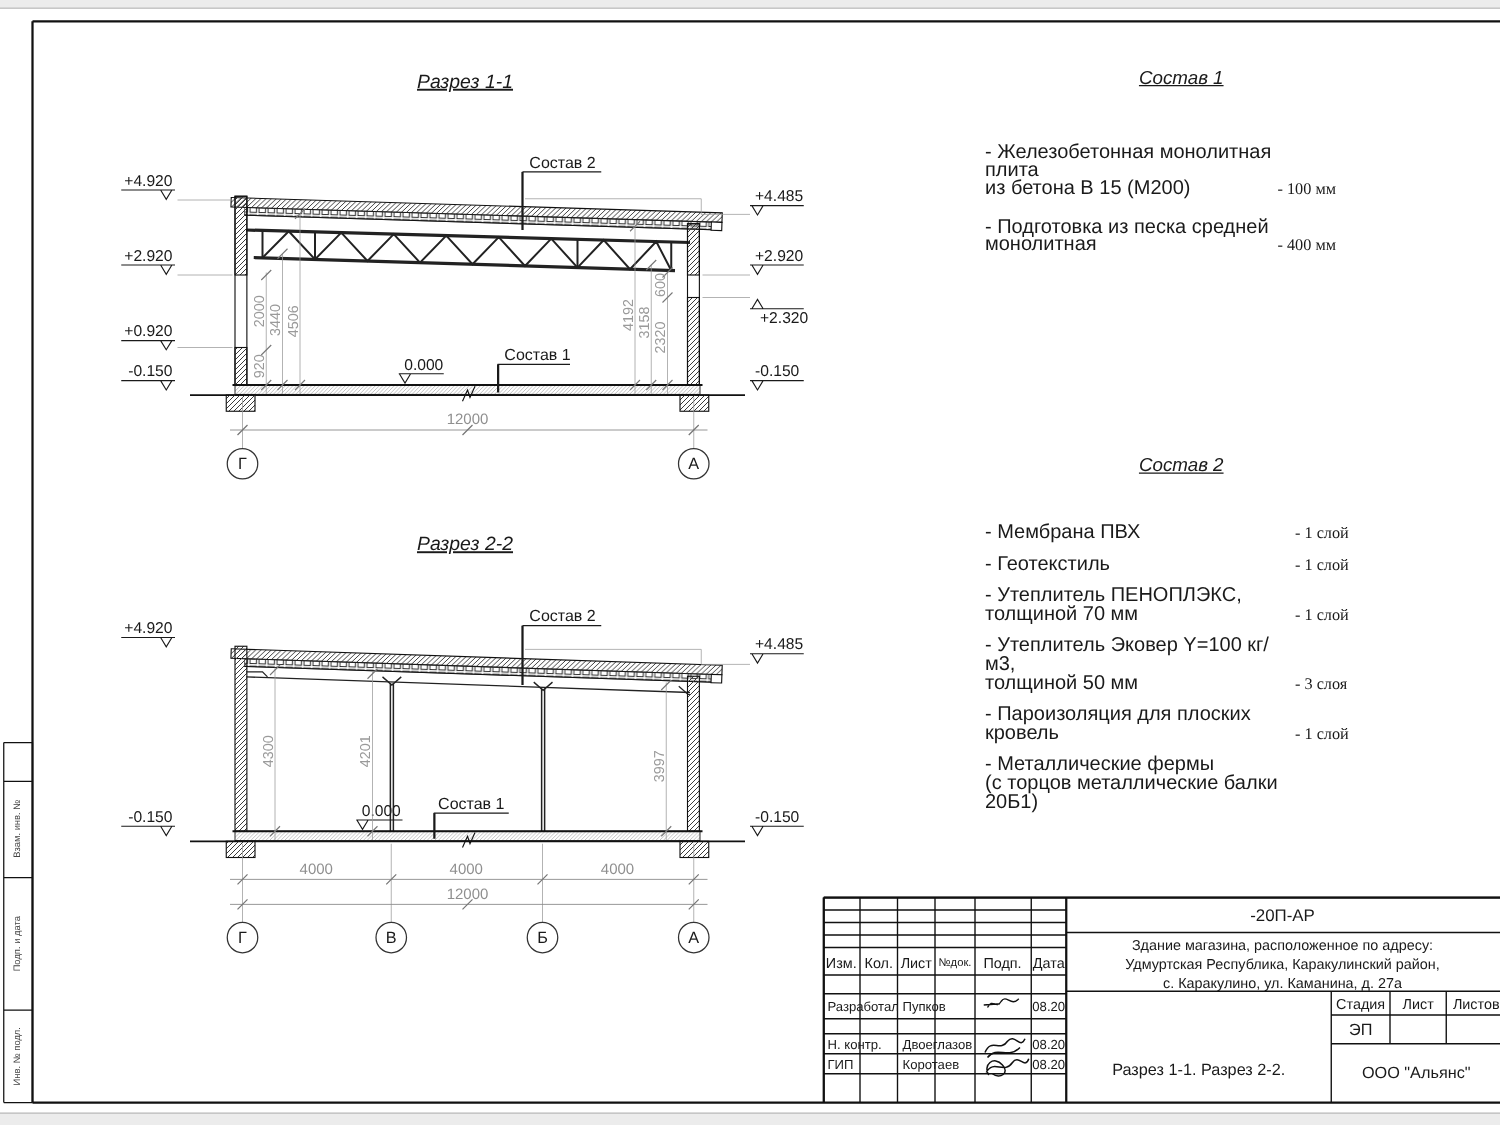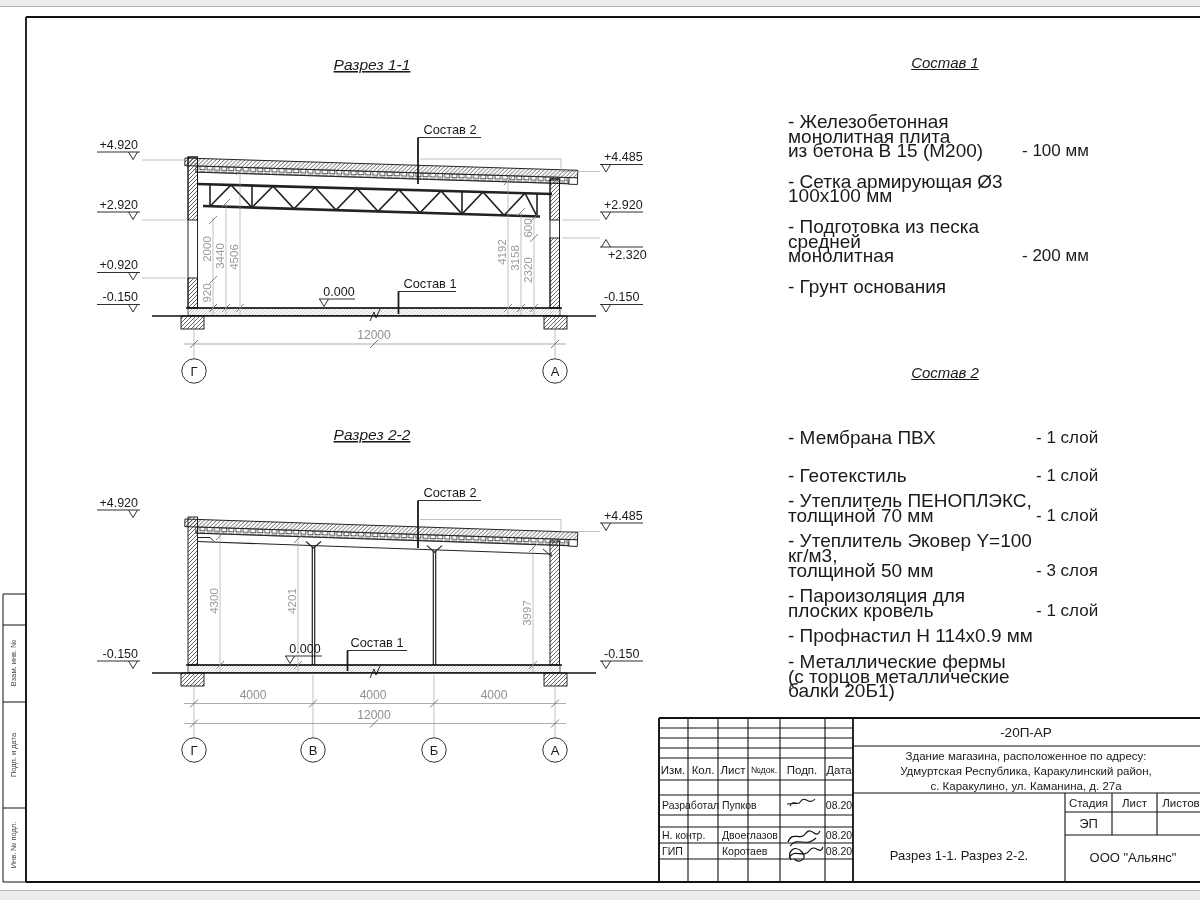--- a/index.html
+++ b/index.html
@@ -17,27 +17,27 @@
   .grid-letter{font-size:13px;}
   .tb{font-size:11.5px;}
   .tbs{font-size:9px;}
   .tbsm{font-size:10.5px;}
   .tbb{font-size:13.5px;}
   .marg{font-size:7.5px;fill:#444;}
   .sostav{position:absolute;width:314px;color:#1a1a1a;}
   .sostav .stitle{font-style:italic;font-size:15px;text-decoration:underline;text-align:center;}
   .sostav .items{margin-top:0;}
   .item{display:flex;justify-content:space-between;align-items:flex-end;}
-  .iname{white-space:pre-line;font-size:19px;line-height:14.6px;}
-  .ival{font-size:17px;line-height:14.6px;}
+  .iname{white-space:pre-line;font-size:16px;line-height:14.6px;}
+  .ival{font-size:13px;line-height:14.6px;font-family:Liberation Serif, serif;}
   #sostav1-block .item{margin-bottom:16px;}
   #sostav1-block .ival{flex:0 0 80px;}
   #sostav1-block .stitle{margin-bottom:44px;}
   #sostav2-block .item{margin-bottom:11px;align-items:flex-end;}
-  #sostav2-block .ival{flex:0 0 66px;margin-top:12px;}
+  #sostav2-block .ival{flex:0 0 66px;}
   #sostav2-block .stitle{margin-bottom:38px;}
 </style>
 </head>
 <body>
 
 <div id="canvas">
   <div id="paper"></div>
 
   <svg width="1200" height="900" viewBox="0 0 1200 900">
     <defs>
@@ -309,31 +309,23 @@
 
   <div class="sostav" id="sostav1-block" style="left:788px;top:54px;">
     <div class="stitle">Состав 1</div>
     <div class="items">
       <div class="item">
         <div class="iname">- Железобетонная  монолитная плита
 из бетона В 15 (М200)</div>
         <div class="ival">- 100 мм</div>
       </div>
       <div class="item">
-        <div class="iname">- Сетка армирующая Ø3 100х100 мм</div>
-        <div class="ival"></div>
-      </div>
-      <div class="item">
         <div class="iname">- Подготовка из песка средней
 монолитная</div>
-        <div class="ival">- 200 мм</div>
-      </div>
-      <div class="item">
-        <div class="iname">- Грунт основания</div>
-        <div class="ival"></div>
+        <div class="ival">- 400 мм</div>
       </div>
     </div>
   </div>
 
   <div class="sostav" id="sostav2-block" style="left:788px;top:364px;">
     <div class="stitle">Состав 2</div>
     <div class="items">
       <div class="item">
         <div class="iname">- Мембрана ПВХ</div>
         <div class="ival">- 1 слой</div>
@@ -350,23 +342,19 @@
       <div class="item">
         <div class="iname">- Утеплитель Эковер Y=100 кг/м3,
 толщиной 50 мм</div>
         <div class="ival">- 3 слоя</div>
       </div>
       <div class="item">
         <div class="iname">- Пароизоляция для плоских кровель</div>
         <div class="ival">- 1 слой</div>
       </div>
       <div class="item">
-        <div class="iname">- Профнастил Н 114х0.9 мм</div>
-        <div class="ival"></div>
-      </div>
-      <div class="item">
         <div class="iname">- Металлические фермы
 (с торцов металлические балки 20Б1)</div>
         <div class="ival"></div>
       </div>
     </div>
   </div>
 </div>
 
 </body></html>

